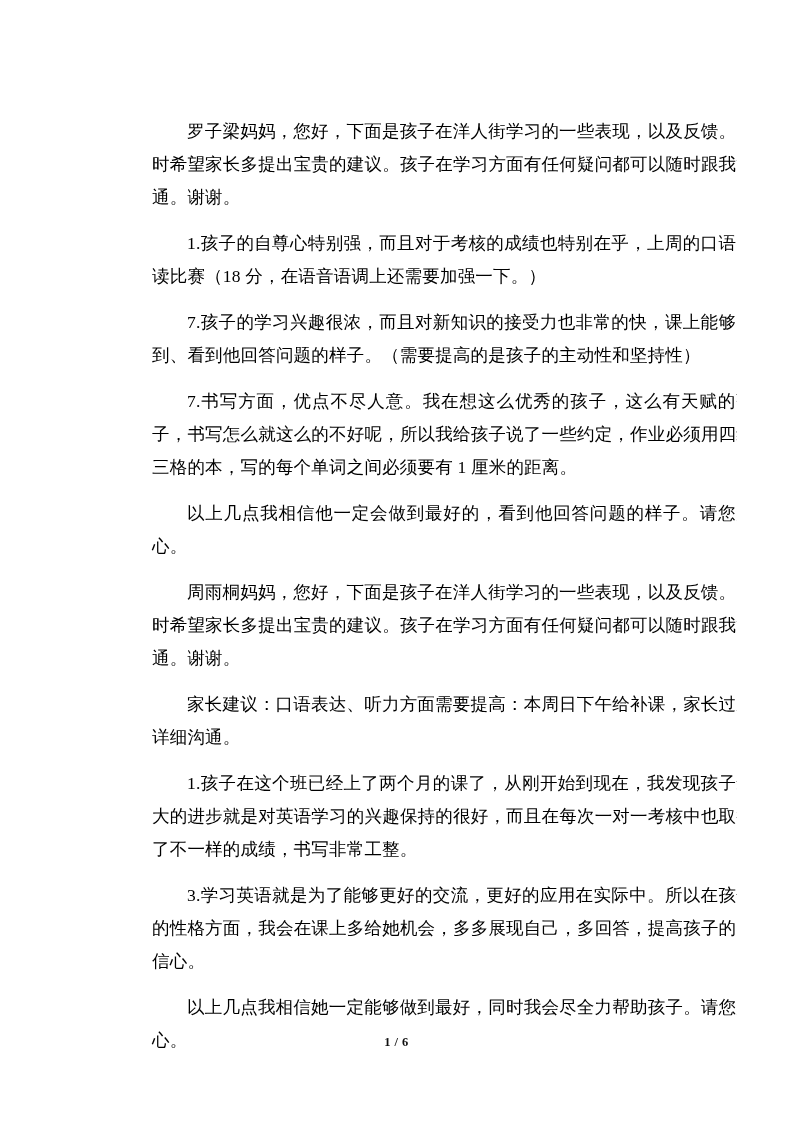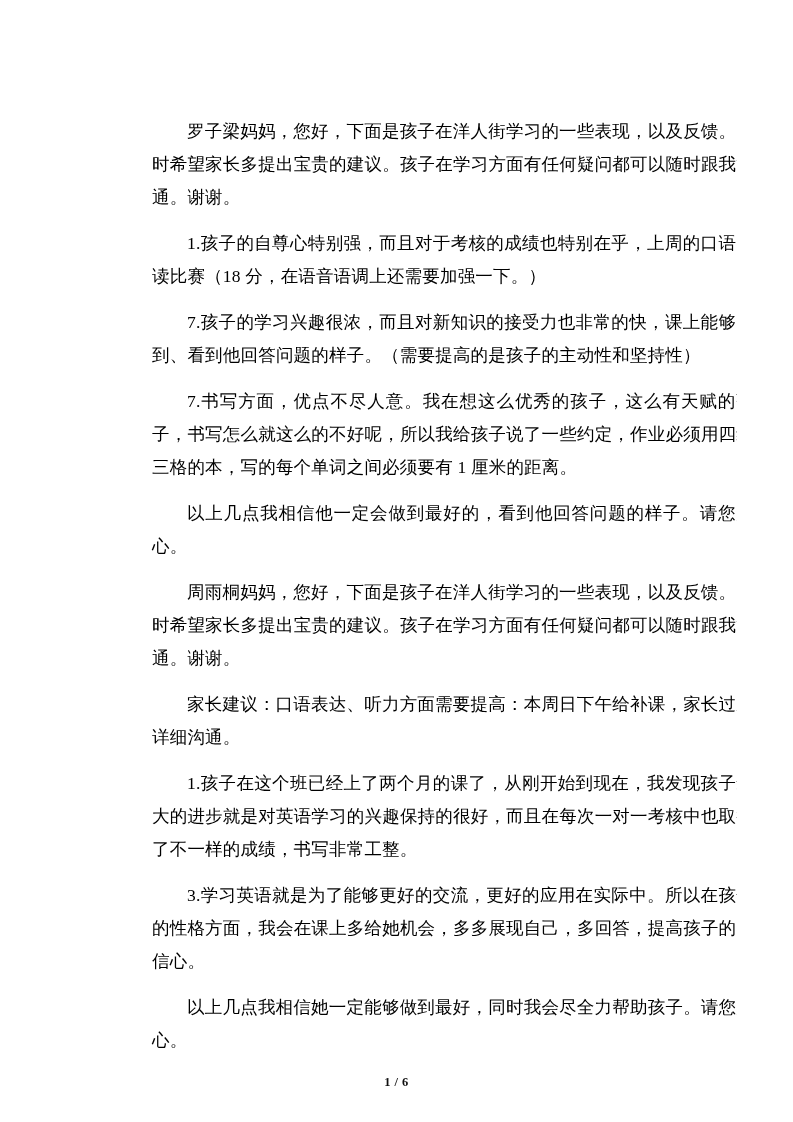--- a/index.html
+++ b/index.html
@@ -35,21 +35,21 @@
     text-indent: 2em;
     letter-spacing: 0.2px;
   }
   .tight {
     margin-bottom: 7px;
   }
   .footer {
     position: absolute;
     left: 0;
     right: 0;
-    top: 1060px;
+    top: 1020px;
     text-align: center;
     font-size: 12.5px;
     font-family: "Liberation Serif", serif;
     font-weight: bold;
     color: #111;
     letter-spacing: 0.5px;
   }
 </style>
 </head>
 <body>

